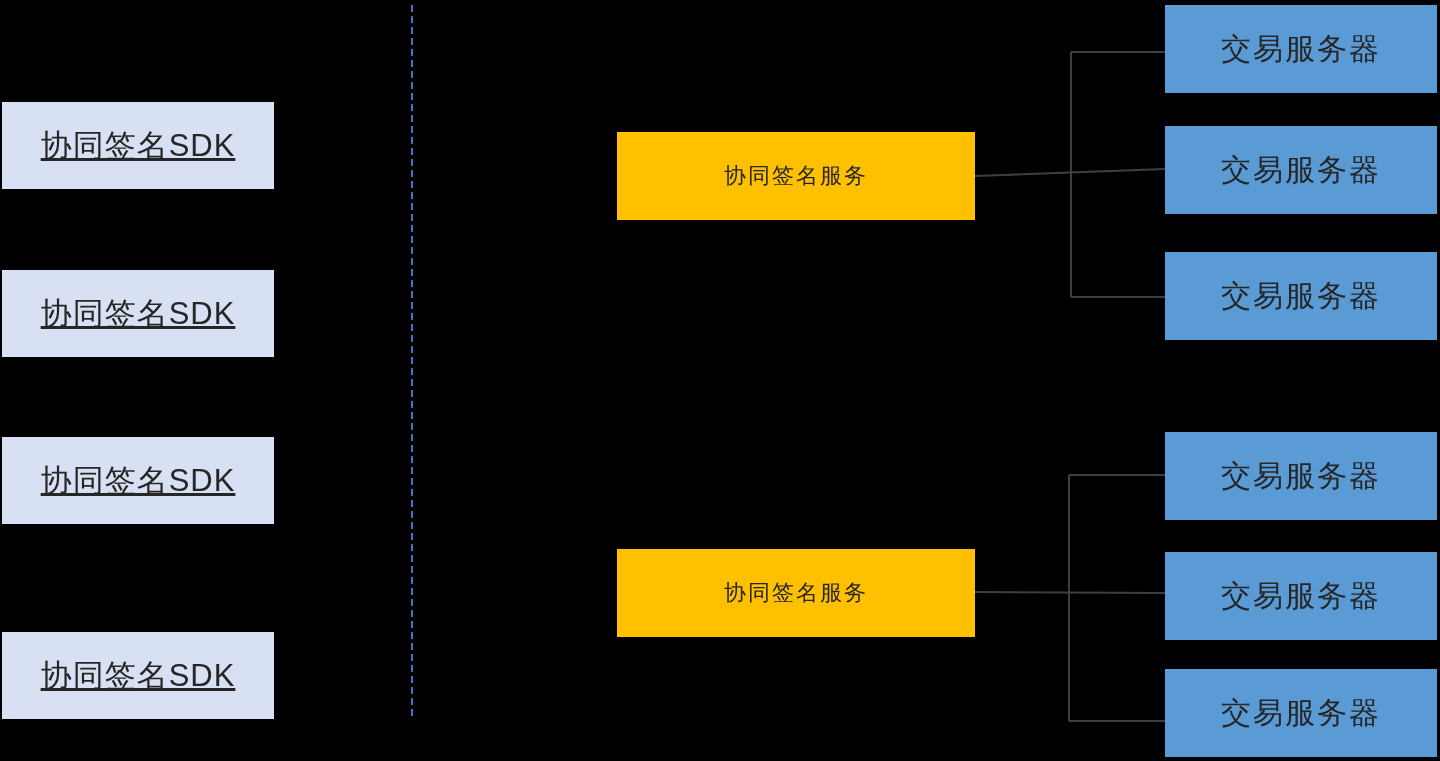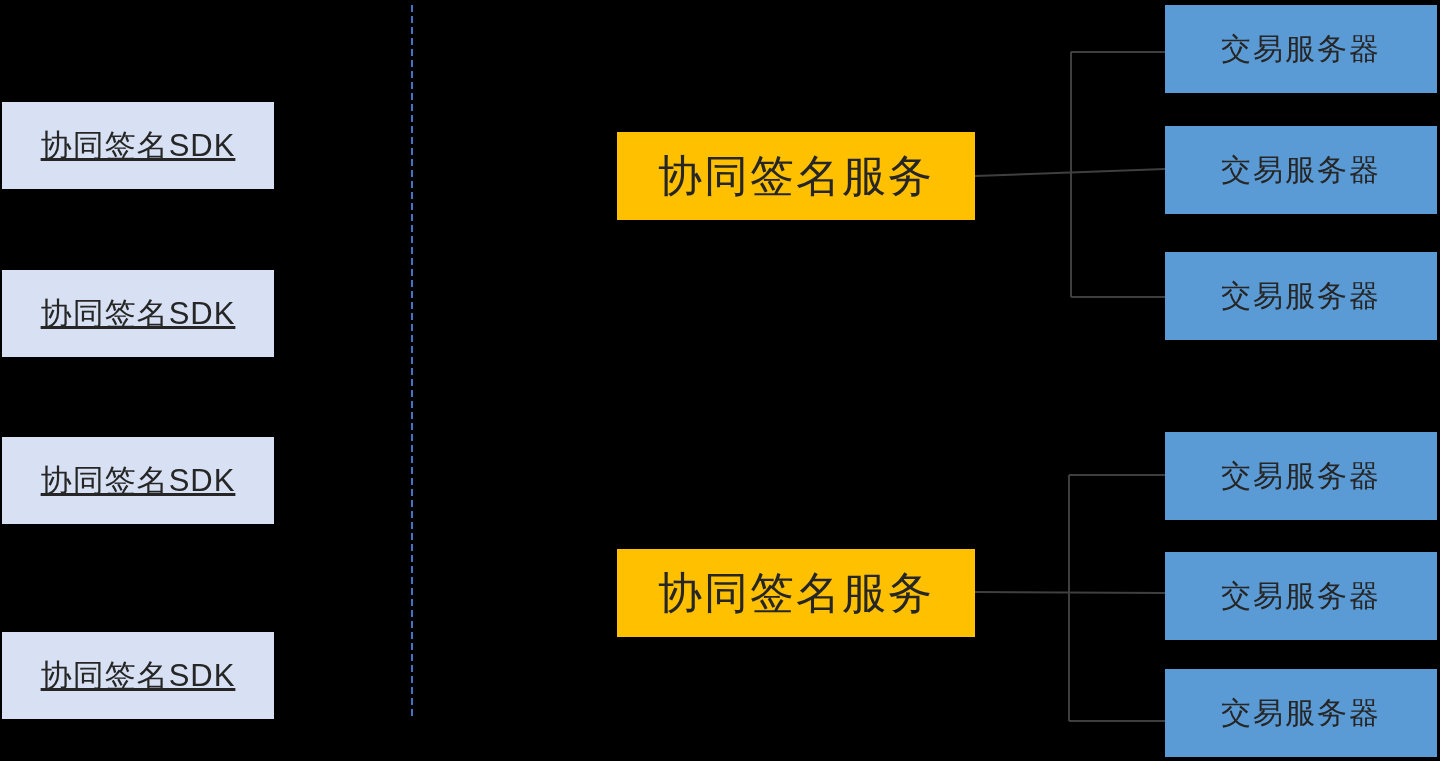--- a/index.html
+++ b/index.html
@@ -32,21 +32,21 @@
     background: var(--sdk-box-fill, #D8E1F3);
     font-size: 31px;
     letter-spacing: 1px;
     text-decoration: underline;
   }
   .service-node {
     left: 617px;
     width: 358px;
     height: 88px;
     background: var(--service-box-fill, #FFC000);
-    font-size: 44px;
+    font-size: 22px;
     letter-spacing: 2px;
   }
   .server-node {
     left: 1165px;
     width: 272px;
     height: 88px;
     background: var(--server-box-fill, #5B9BD5);
     font-size: 30px;
     letter-spacing: 2px;
   }

